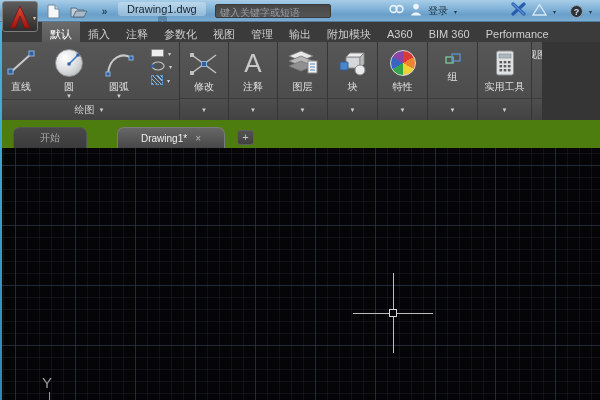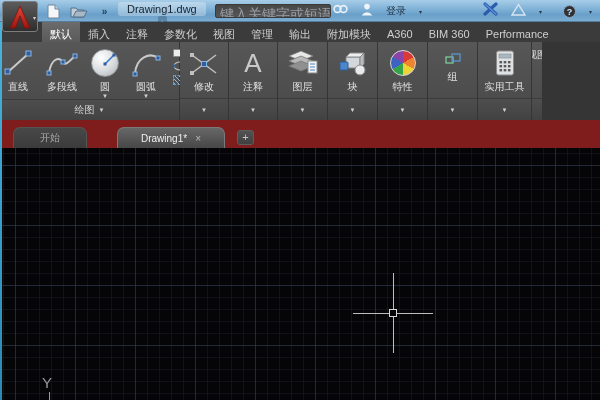--- a/index.html
+++ b/index.html
@@ -18,22 +18,22 @@
   .qat { position:absolute; left:44px; top:3px; display:flex; gap:8px; align-items:center; }
   .qat-btn { width:18px; height:16px; display:flex; align-items:center; justify-content:center; }
   .qat-more { color:#23425c; font-size:10px; font-weight:bold; letter-spacing:1px; }
   .title-area { position:absolute; left:118px; top:2px; height:17px; display:flex; align-items:center;flex-direction:column; }
   .doc-title { background:rgba(255,255,255,.30); border-radius:3px; padding:1px 9px;
     font-size:11px; color:#16222e; }
   .title-expand { margin-left:2px; width:9px; height:15px; background:rgba(10,30,50,.25);
     border-radius:2px; color:#e8f2fa; font-size:9px; line-height:15px; text-align:center; }
   .search-box { position:absolute; left:215px; top:4px; width:116px; height:14px;
     background:linear-gradient(180deg,#474747,#555555); border:1px solid #3a3a3a; border-radius:2px;
-    font-size:14px; color:#989ea4; padding:1px 4px; overflow:hidden; white-space:nowrap; }
-  .tb-right { position:absolute; right:8px; top:2px; height:18px; display:flex; align-items:center; gap:13px; }
+    font-size:10px; color:#989ea4; padding:1px 4px; overflow:hidden; white-space:nowrap; }
+  .tb-right { position:absolute; right:8px; top:2px; height:18px; display:flex; align-items:center; gap:6px; }
   .signin { font-size:10px; color:#1c2c3a; }
   .tiny-drop { font-size:6px; color:#2a3a48; }
   .help-circle { width:13px; height:13px; border-radius:50%; background:#2f3338; border:1px solid #90a8c0;
     color:#d4e4f4; font-size:9px; font-weight:bold; text-align:center; line-height:12px; }
 
   
   .tabrow { position:absolute; left:0; top:22px; width:600px; height:20px; background:#3b3b3b;
     display:flex; align-items:stretch; padding-left:42px; }
   .rtab { padding:12px 8px; font-size:11px; color:#cfcfcf; display:flex; align-items:center; white-space:nowrap; }
   .rtab.active { background:linear-gradient(180deg,#6b6b6b,#575757); color:#ffffff; }
@@ -57,21 +57,21 @@
   .smallrow { display:flex; align-items:center; gap:4px; }
   .hatch-sq { width:12px; height:10px; border:1px dashed #5b9bd5;
     background:repeating-linear-gradient(45deg,#8fb8da 0 1px,transparent 1px 3px); }
   .rect-sq { width:13px; height:8px; background:#ededed; border:1px solid #8a8a8a; border-radius:1px; }
   .annotate-A { font-size:26px; color:#c9c9c9; font-weight:400; line-height:28px; }
   .props-wheel { width:26px; height:26px; border-radius:50%; border:1px solid #d8d8d8;
     background:conic-gradient(#d93a35 0 60deg,#ef8430 60deg 120deg,#efd233 120deg 180deg,#37a349 180deg 240deg,#3a63c2 240deg 300deg,#8a44a8 300deg 360deg); }
   .groups-body { display:flex; flex-direction:column; align-items:center; padding-top:6px; }
 
   
-  .filebar { position:absolute; left:0; top:120px; width:600px; height:28px; background:#7f1d1d; }
+  .filebar { position:absolute; left:0; top:120px; width:600px; height:28px; background:#4d7c0f; }
   .ftab { position:absolute; bottom:0; height:21px; border-radius:7px 7px 0 0; display:flex;
     align-items:center; justify-content:center; gap:8px; font-size:10px; }
   .ftab-start { left:13px; width:74px; background:linear-gradient(180deg,#484848,#3b3b3b);
     border:1px solid #555; border-bottom:none; color:#aaaaaa; }
   .ftab-drawing { left:117px; width:108px; background:linear-gradient(180deg,#676767,#474747);
     border:1px solid #7a7a7a; border-bottom:none; color:#f0f0f0; }
   .ftab-close { color:#b8b8b8; font-size:10px; }
   .ftab-new { position:absolute; left:237px; bottom:3px; width:17px; height:15px; border-radius:3px;
     background:linear-gradient(180deg,#525252,#404040); border:1px solid #5e5e5e; color:#c8c8c8;
     font-size:11px; text-align:center; line-height:13px; }
@@ -189,31 +189,20 @@
         <div class="bigbtn" style="width:36px">
           <span class="icon">
             <svg width="30" height="28" viewBox="0 0 30 28">
               <line x1="5" y1="23" x2="25" y2="5" stroke="#c9c9c9" stroke-width="2"></line>
               <rect x="2" y="20" width="5" height="5" fill="#2f5f9e" stroke="#8ab4e0"></rect>
               <rect x="23" y="2" width="5" height="5" fill="#2f5f9e" stroke="#8ab4e0"></rect>
             </svg>
           </span>
           <span class="lbl">直线</span>
         </div>
-        <div class="bigbtn" style="width:44px">
-          <span class="icon">
-            <svg width="34" height="28" viewBox="0 0 34 28">
-              <path d="M4 24 C6 10 14 7 18 13 C21 18 26 10 30 7" fill="none" stroke="#c9c9c9" stroke-width="2"></path>
-              <rect x="2" y="22" width="4" height="4" fill="#2f5f9e" stroke="#8ab4e0"></rect>
-              <rect x="16" y="11" width="4" height="4" fill="#2f5f9e" stroke="#8ab4e0"></rect>
-              <rect x="28" y="5" width="4" height="4" fill="#2f5f9e" stroke="#8ab4e0"></rect>
-            </svg>
-          </span>
-          <span class="lbl">多段线</span>
-        </div>
         <div class="bigbtn" style="width:36px">
           <span class="icon">
             <span class="circle-icon">
               <svg width="28" height="28" viewBox="0 0 28 28">
                 <line x1="13" y1="14" x2="22" y2="5" stroke="#3a78c2" stroke-width="1.6"></line>
                 <rect x="11.5" y="12.5" width="3" height="3" fill="#2f5f9e"></rect>
                 <rect x="20.5" y="3.5" width="3" height="3" fill="#2f5f9e"></rect>
               </svg>
             </span>
           </span>

